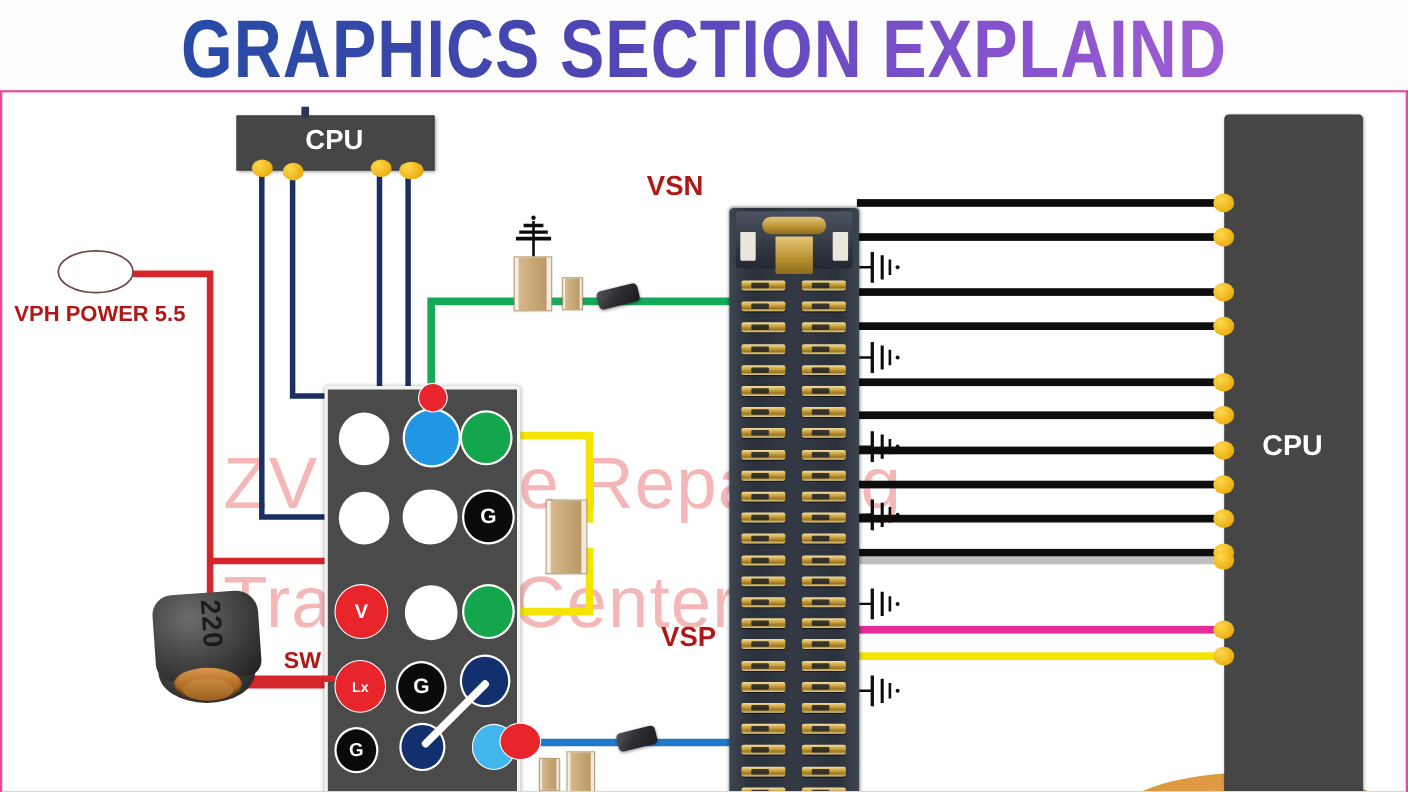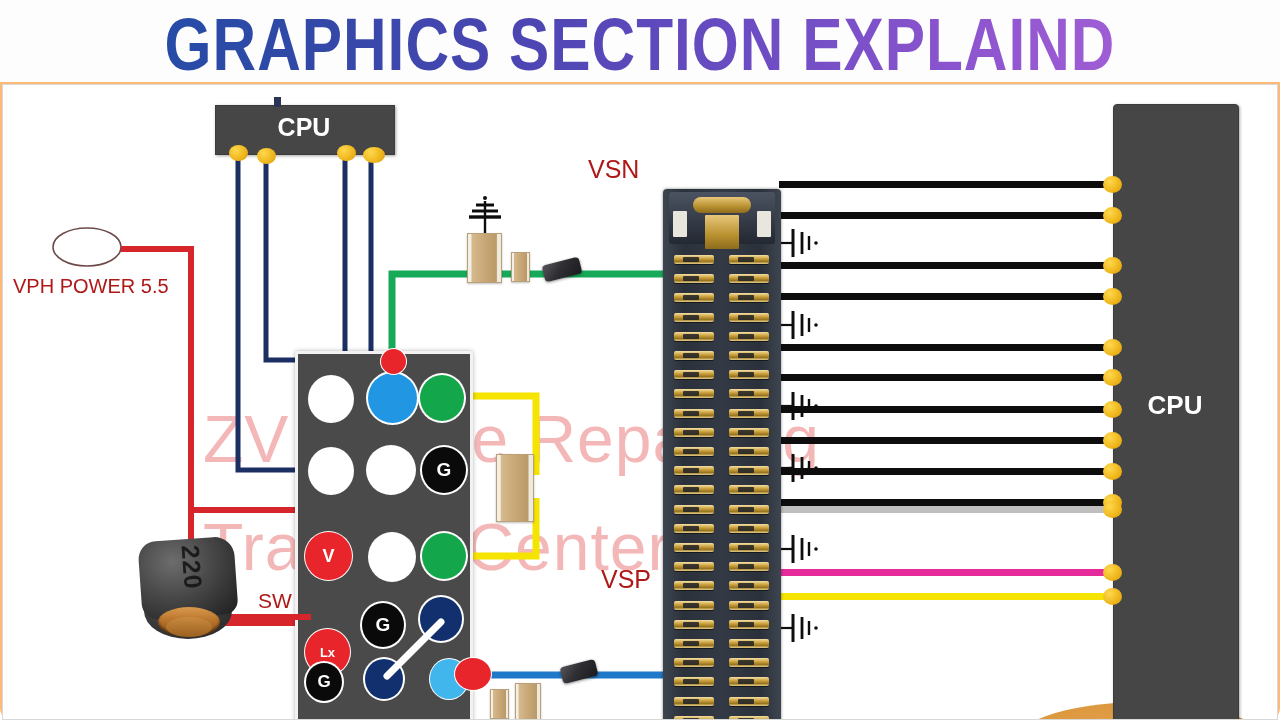--- a/index.html
+++ b/index.html
@@ -5,22 +5,21 @@
   html, body {
     margin: 0; padding: 0;
     width: 1280px; height: 720px;
     overflow: hidden;
     background: #ffffff;
     font-family: "Liberation Sans", sans-serif;
   }
   #root {
     position: relative;
     width: 1280px; height: 720px;
-    background: #fdba74;
-    border-radius: 12px;
+    background: #ec4899;
   }
   
   .title-bar {
     position: absolute;
     left: 0; top: 0;
     width: 1280px; height: 82px;
     background: #fdfdfd;
   }
   .title-text {
     position: absolute;
@@ -141,21 +140,21 @@
     border-radius: 2px;
     box-shadow: 0 1px 0 #15181d;
   }
   .fpc-pin::after{
     content:''; position:absolute; left:9px; top:2px; width:16px; height:5px;
     background:#1d2128; border-radius:1px; opacity:.85;
   }
   
   .lbl {
     position: absolute;
-    font-weight: normal;
+    font-weight: bold;
     font-family: "Liberation Sans", sans-serif;
     color: #b01818;
     z-index: 12;
     white-space: nowrap;
   }
   
   .contact-ellipse {
     position: absolute;
     left: 1004px; top: 617px;
     width: 268px; height: 96px;
@@ -287,21 +286,21 @@
     <div class="icpad pad-red" style="left:378px;top:264px;width:25px;height:25px;"></div>
 
     <div class="icpad pad-white" style="left:305px;top:362px;width:46px;height:48px;"></div>
     <div class="icpad pad-white" style="left:363px;top:360px;width:50px;height:50px;"></div>
     <div class="icpad pad-black" style="left:419px;top:362px;width:44px;height:46px;font-size:19px;">G</div>
 
     <div class="icpad pad-red" style="left:302px;top:447px;width:47px;height:48px;font-size:18px;">V</div>
     <div class="icpad pad-white" style="left:365px;top:447px;width:48px;height:50px;"></div>
     <div class="icpad pad-green" style="left:419px;top:448px;width:44px;height:46px;"></div>
 
-    <div class="icpad pad-red" style="left:302px;top:544px;width:45px;height:46px;font-size:13px;">Lx</div>
+    <div class="icpad pad-red" style="left:302px;top:516px;width:45px;height:46px;font-size:13px;">Lx</div>
     <div class="icpad pad-black" style="left:359px;top:518px;width:42px;height:44px;font-size:19px;">G</div>
     <div class="icpad pad-navy" style="left:417px;top:512px;width:42px;height:44px;"></div>
 
     <div class="icpad pad-black" style="left:303px;top:578px;width:36px;height:38px;font-size:17px;">G</div>
     <div class="icpad pad-navy" style="left:362px;top:574px;width:38px;height:40px;"></div>
     <div class="icpad pad-ltblue" style="left:427px;top:574px;width:38px;height:40px;"></div>
     <div class="icpad pad-red" style="left:452px;top:573px;width:36px;height:32px;"></div>
 
     <svg class="wire" style="left:360px;top:505px;width:120px;height:110px;z-index:10" viewBox="0 0 120 110">
       <path d="M78 32 L24 86" stroke="#ffffff" stroke-width="7" fill="none" stroke-linecap="round"></path>

